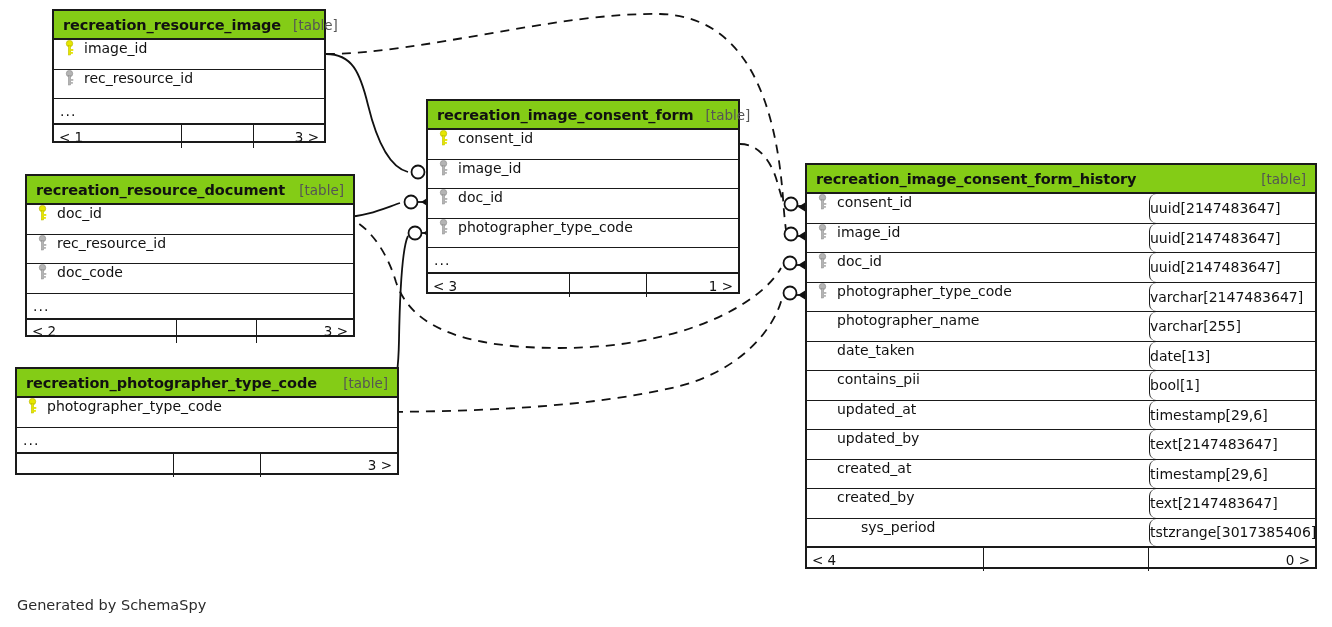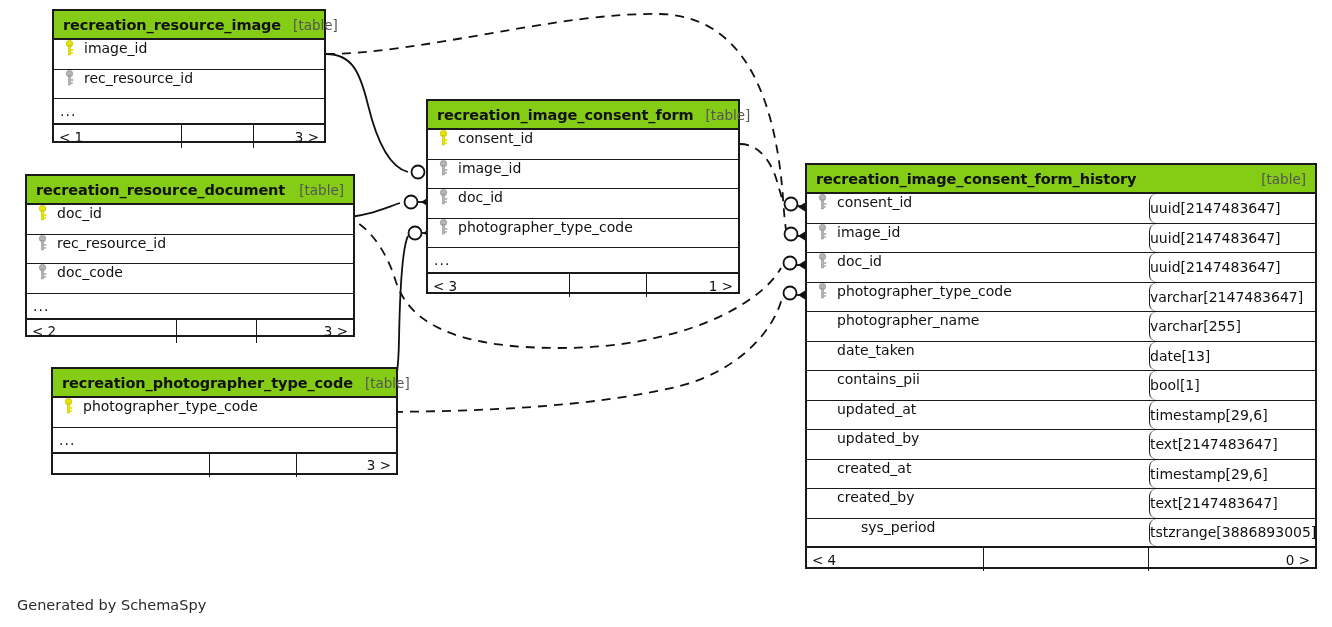--- a/index.html
+++ b/index.html
@@ -251,21 +251,21 @@
       <span class="colname">doc_code</span>
     </div>
     <div class="ellipsis-row">...</div>
     <div class="footer">
       <div class="fcell left" style="width:150px;">&lt; 2</div>
       <div class="fcell mid" style="width:80px;"></div>
       <div class="fcell right" style="flex:1;">3 &gt;</div>
     </div>
   </div>
 
-  <div class="table-box" style="left:15px;top:367px;width:347px;height:108px;margin-left:36px;">
+  <div class="table-box" style="left:15px;top:367px;width:384px;height:108px;">
     <div class="thdr">
       <span class="tname">recreation_photographer_type_code</span>
       <span class="ttag">[table]</span>
     </div>
     <div class="trow">
       <span class="keycell">
         <svg class="keyicon" width="11" height="16" viewBox="0 0 11 16">
             <circle cx="5.5" cy="3.6" r="3.2" fill="#e6e600" stroke="#b9b900" stroke-width="0.7"></circle>
             <rect x="4.3" y="5.6" width="2.4" height="9.4" fill="#e6e600" stroke="#b9b900" stroke-width="0.5"></rect>
             <rect x="6.7" y="9" width="2.6" height="1.9" fill="#e6e600"></rect>
@@ -424,21 +424,21 @@
       <span class="coltype" style="width:166px;">timestamp[29,6]</span>
     </div>
     <div class="trow">
       <span class="keycell"></span>
       <span class="colname">created_by</span>
       <span class="coltype" style="width:166px;">text[2147483647]</span>
     </div>
     <div class="trow" style="border-bottom:2px solid #1a1a1a;gap:24px;">
       <span class="keycell"></span>
       <span class="colname">sys_period</span>
-      <span class="coltype" style="width:166px;">tstzrange[3886893005]</span>
+      <span class="coltype" style="width:166px;">tstzrange[3017385406]</span>
     </div>
 
     <div class="footer">
       <div class="fcell left" style="width:177px;">&lt; 4</div>
       <div class="fcell mid" style="width:165px;"></div>
       <div class="fcell right" style="flex:1;">0 &gt;</div>
     </div>
   </div>
 
   <div class="caption" style="left:17px;top:597px;">Generated by SchemaSpy</div>

